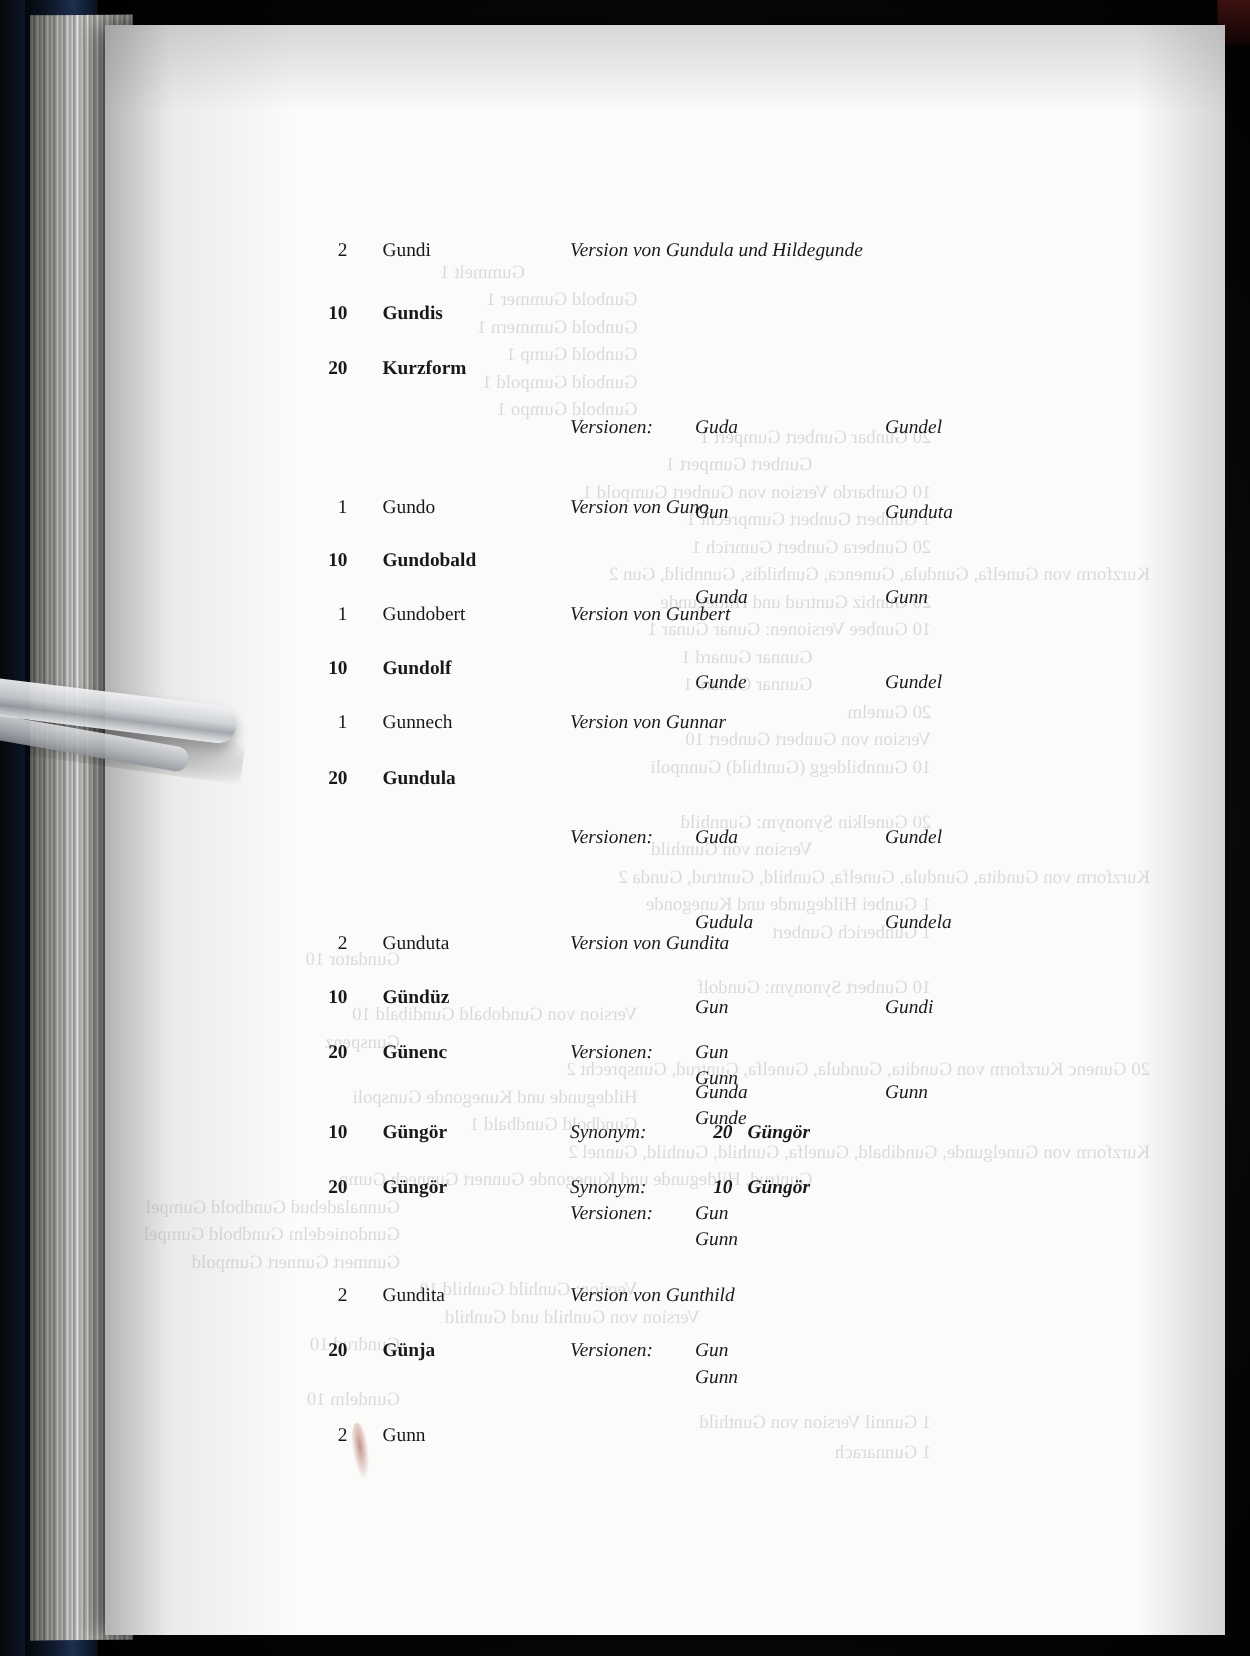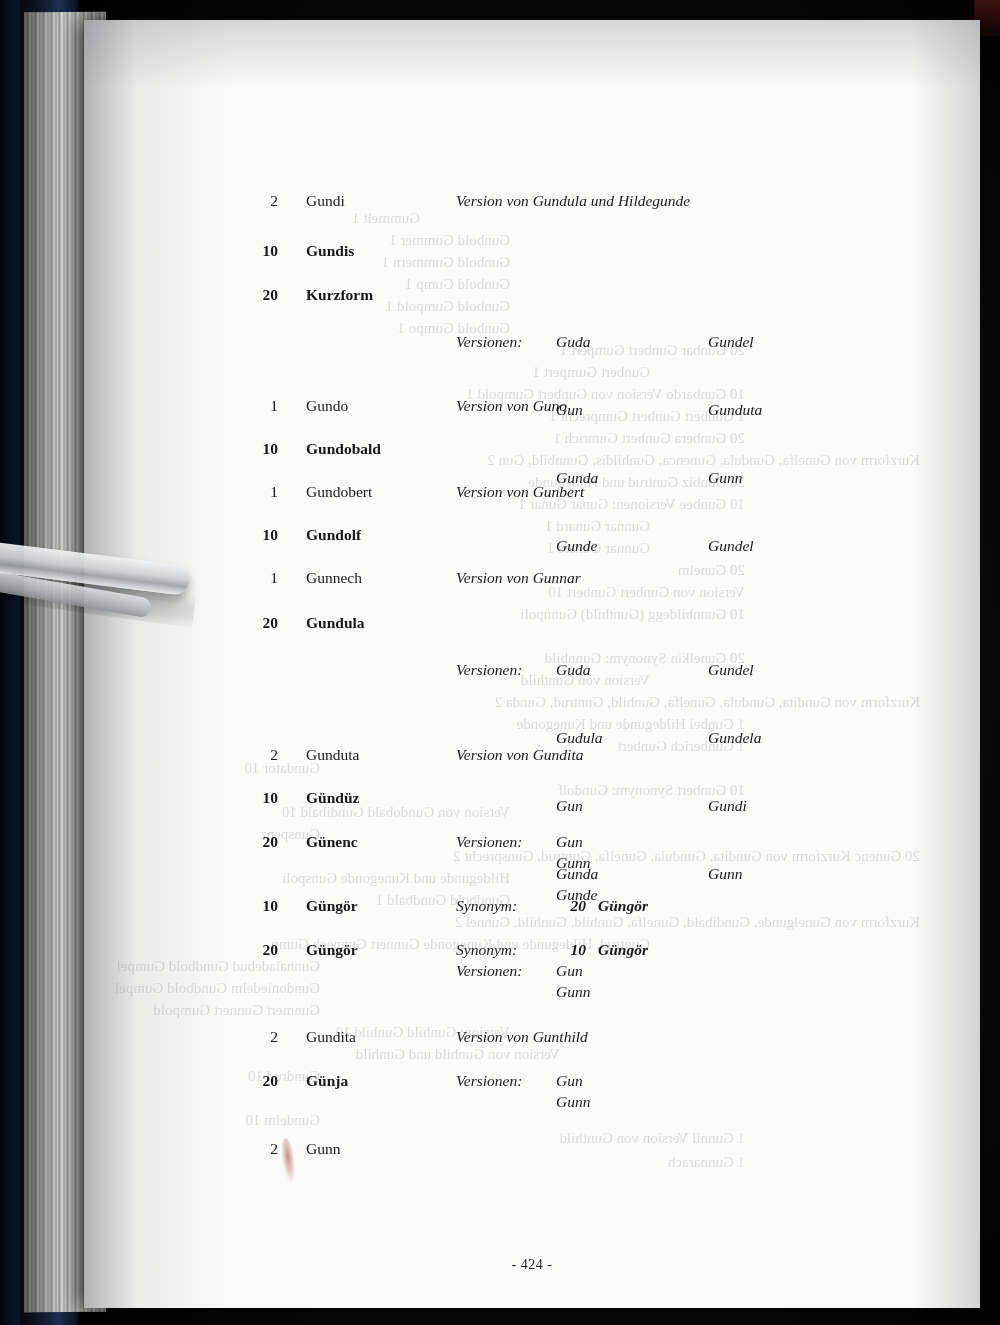--- a/index.html
+++ b/index.html
@@ -401,21 +401,20 @@
           <span class="vers-label">Versionen:</span><span class="vcol-a">Gun</span><br>
           <span class="vers-label"></span><span class="vcol-a">Gunn</span>
         </span>
       </div>
 
       <div class="entry" style="left:150px; top:1118px;">
         <span class="col-num">2</span>
         <span class="col-name">Gunn</span>
       </div>
 
-      <div id="page-number">- 424 -</div>
     </div>
 
     <div id="smudge"></div>
     <div id="page-gutter-shade"></div>
     <div id="page-right-shade"></div>
     <div id="page-top-shade"></div>
   </div>
 
   <div id="clip">
     <div class="shadow"></div>

